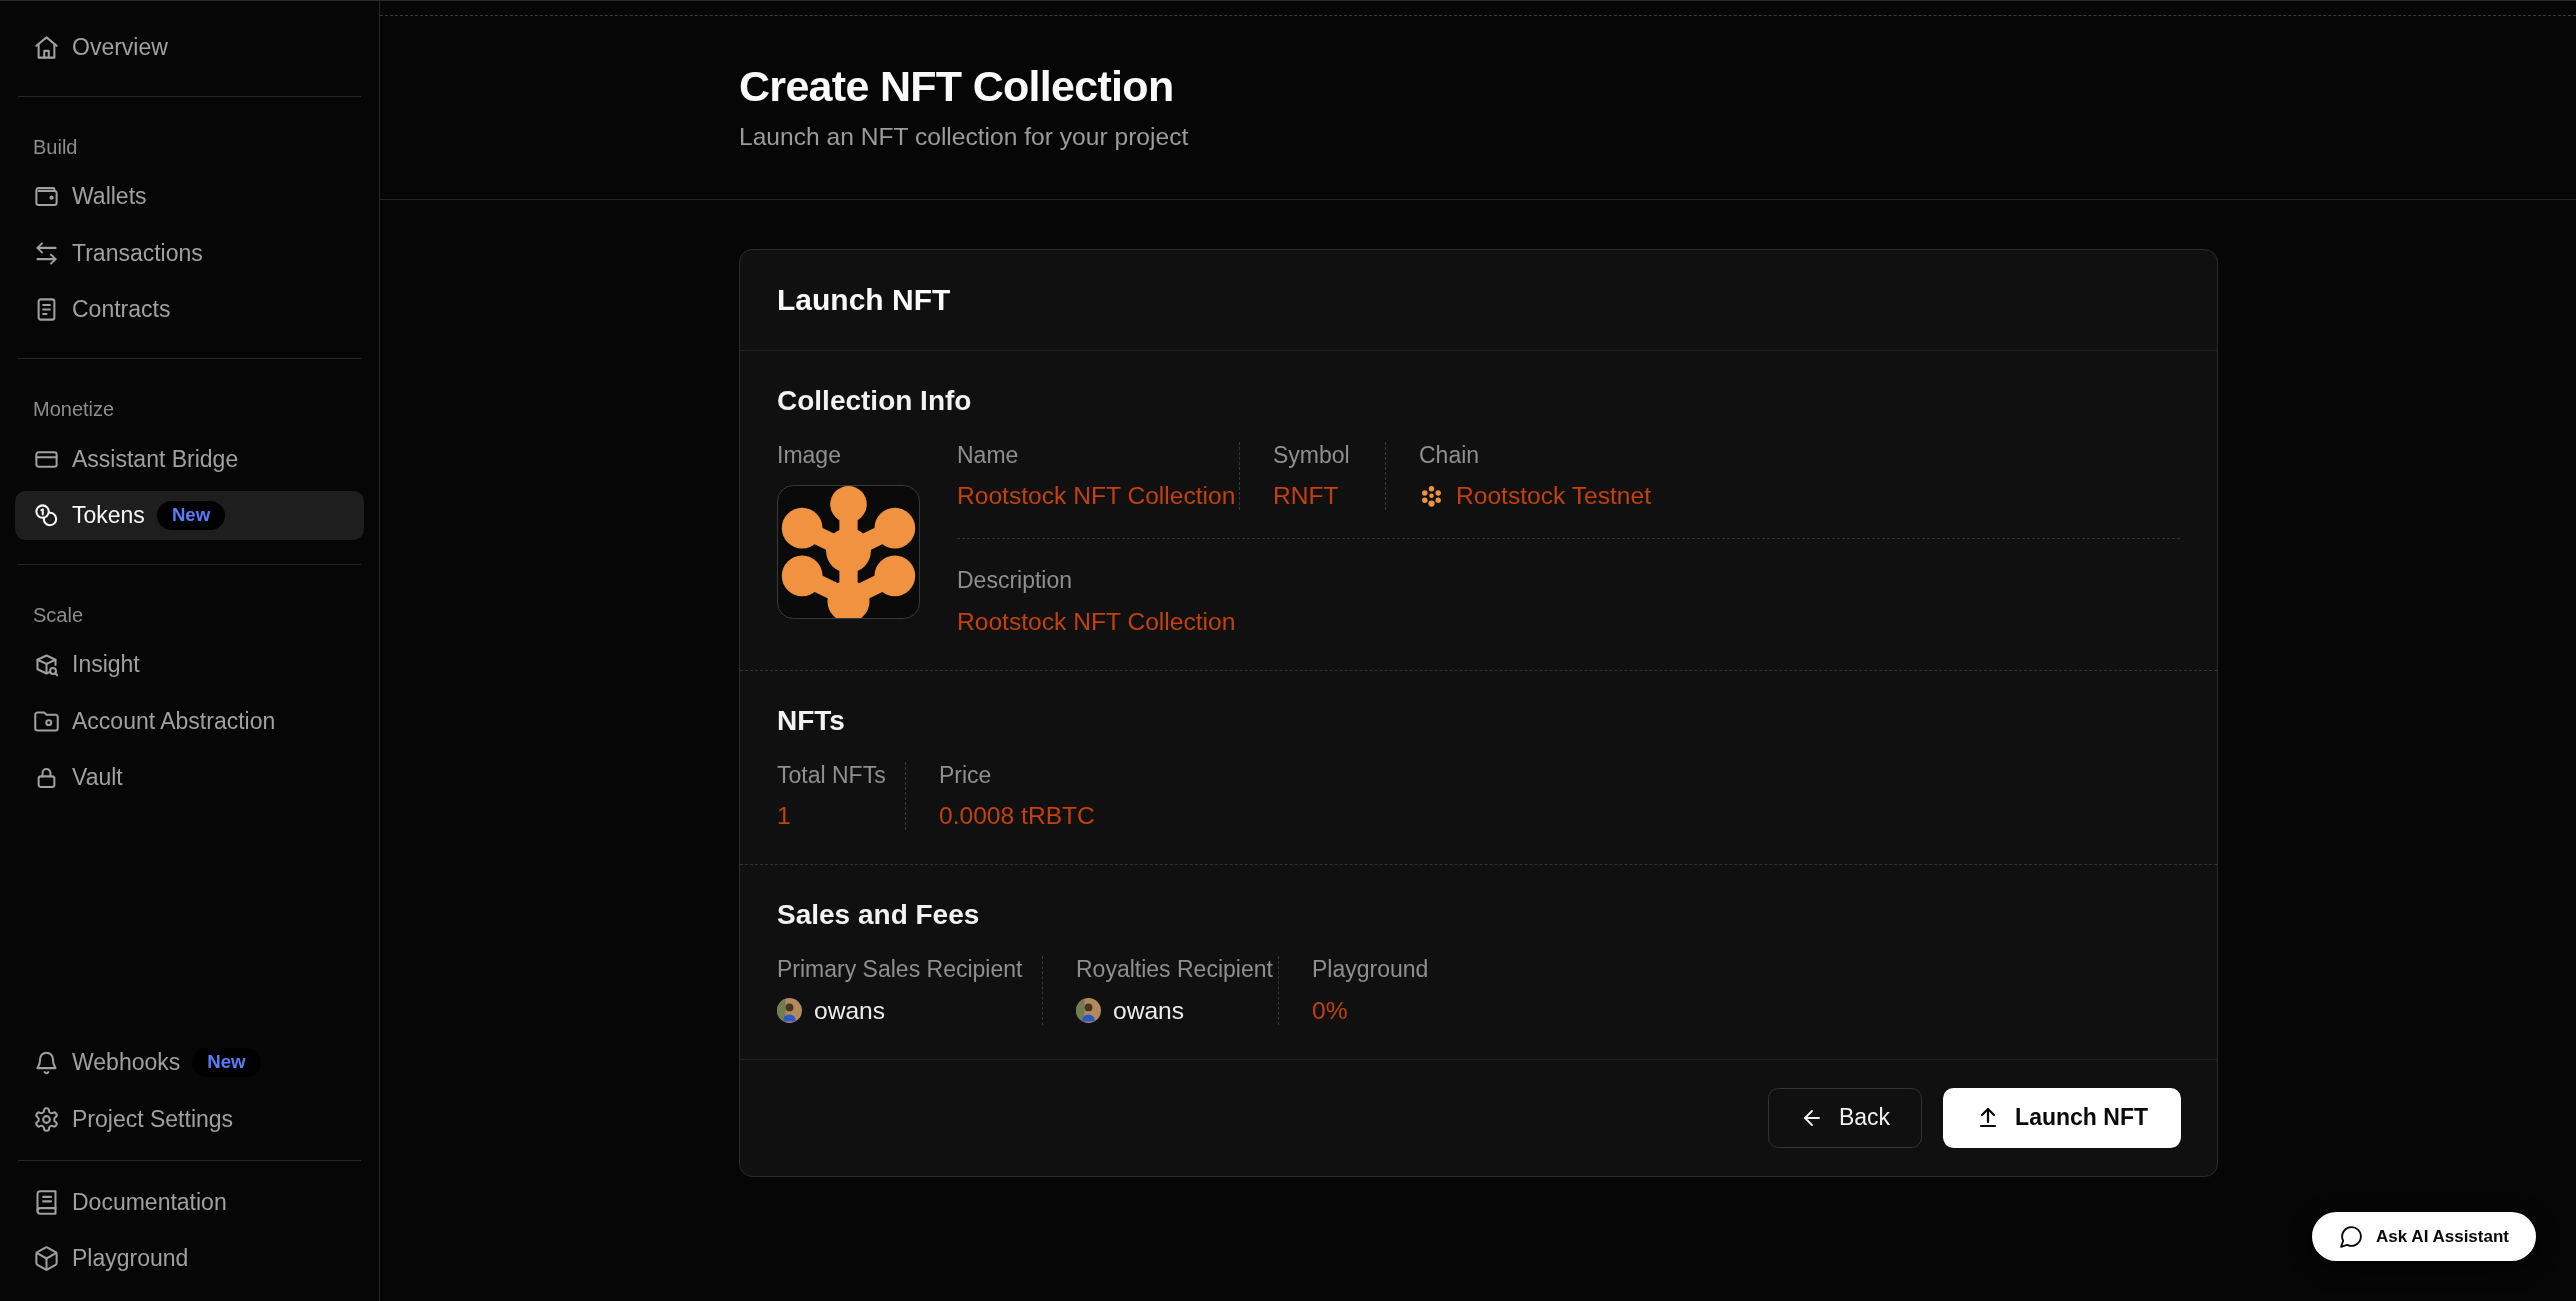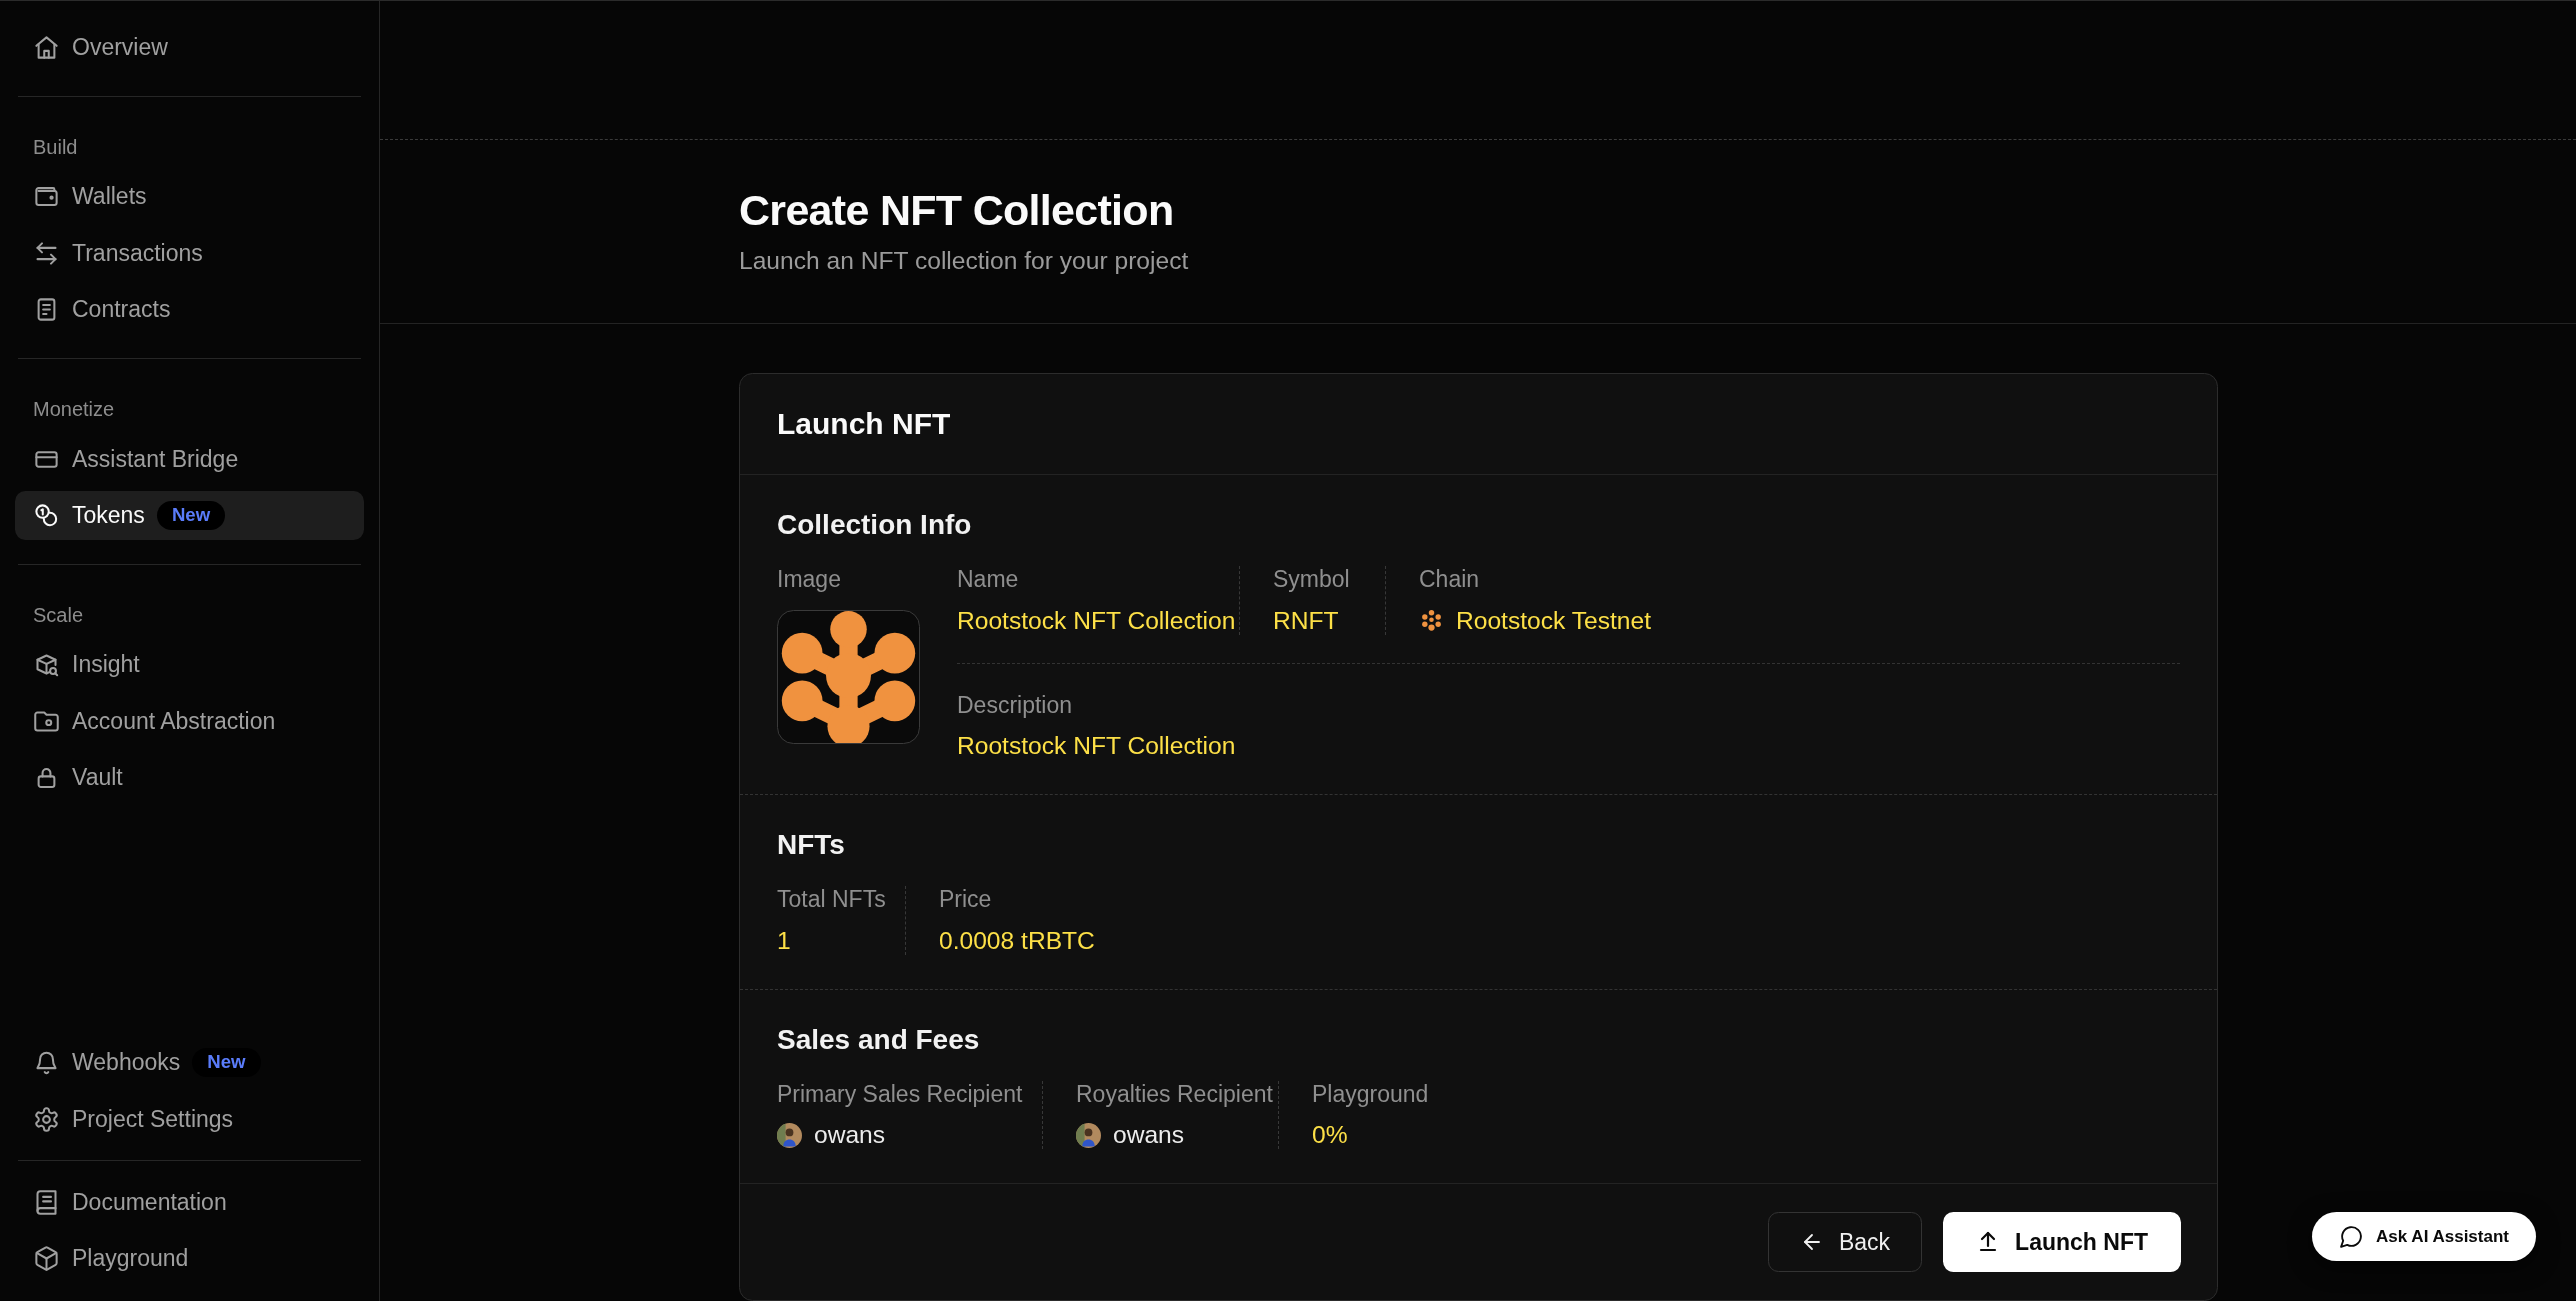--- a/index.html
+++ b/index.html
@@ -14,36 +14,36 @@
     border-radius:10.4px; color:#a0a0a0; font-size:23px; cursor:pointer; margin-bottom:7.5px; }
   .sb-item svg { width:27px; height:27px; flex:none; }
   .sb-item.active { background:#1e1e1e; color:#fafafa; }
   .sb-section-label { font-size:20px; color:#8d8d8d; padding:0 18px; margin:22.4px 0 13.4px 0; }
   .sb-divider { border:none; border-top:0.7px solid #262626; margin:16.4px 3px; }
   .badge { background:#000000; color:#5a7cfa; font-size:18.6px; font-weight:700;
     padding:5.2px 15px; border-radius:745px; line-height:1; }
   .sb-bottom { margin-top:auto; }
 
   
-  .main { flex:1; display:flex; flex-direction:column; position:relative;justify-content:flex-end; }
+  .main { flex:1; display:flex; flex-direction:column; position:relative; }
   .top-dashed { height:15px; border-bottom:1.5px dashed #3a3a3a; }
   .page-header { padding:46px 45px 48px 359px; border-bottom:0.7px solid #232323; }
   .page-title { font-size:43px; font-weight:700; color:#fafafa; letter-spacing:-0.7px; }
   .page-subtitle { font-size:24.6px; color:#9b9b9b; margin-top:12px; }
   .content { padding:49px 0 0 359px; }
 
   
   .card { width:1479px; background:#101010; border:0.7px solid #2c2c2c; border-radius:13.4px; overflow:hidden; }
   .card-header { padding:33px 37px; border-bottom:0.7px solid #232323; }
   .card-title { font-size:30px; font-weight:700; color:#fafafa; }
   .section { padding:34px 37px; }
   .section.dashed-bottom { border-bottom:1.5px dashed #333; }
   .section-heading { font-size:28px; font-weight:700; color:#f2f2f2; margin-bottom:25px; }
   .field-label { font-size:23px; color:#8f8f8f; }
-  .field-value { font-size:24.6px; color:#fde047; margin-top:13.4px; }
+  .field-value { font-size:24.6px; color:#c2410c; margin-top:13.4px; }
 
   .ci-row { display:flex; }
   .img-col { width:180px; flex:none; }
   .thumb { margin-top:16.4px; width:143px; height:134px; border:0.7px solid #3a3a3a; border-radius:16.4px;
     background:#0a0a0a; overflow:hidden; }
   .thumb svg { width:100%; height:100%; display:block; }
   .info-col { flex:1; }
   .info-row1 { display:flex; }
   .cell-name { width:282px; }
   .cell-symbol { width:146px; border-left:1.5px dashed #383838; padding-left:33px; }

